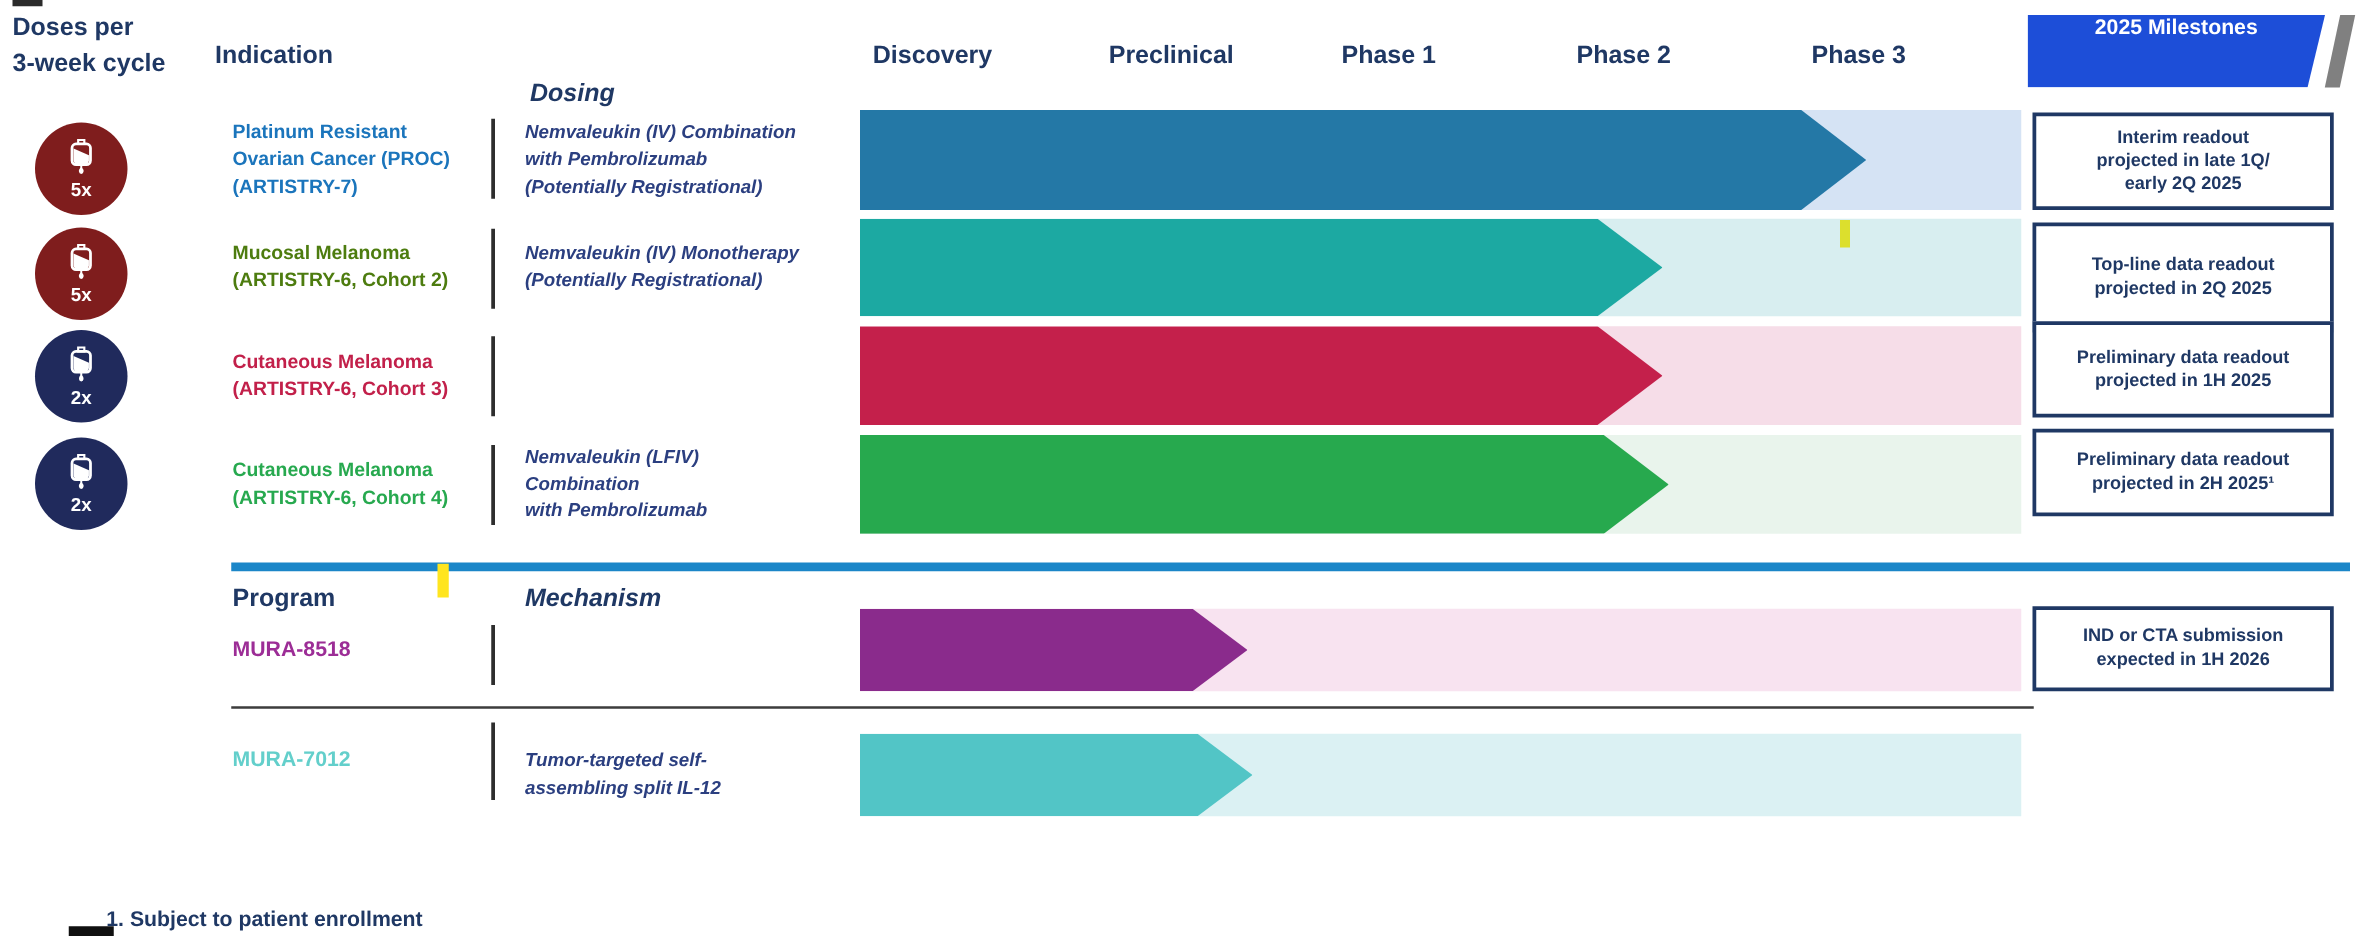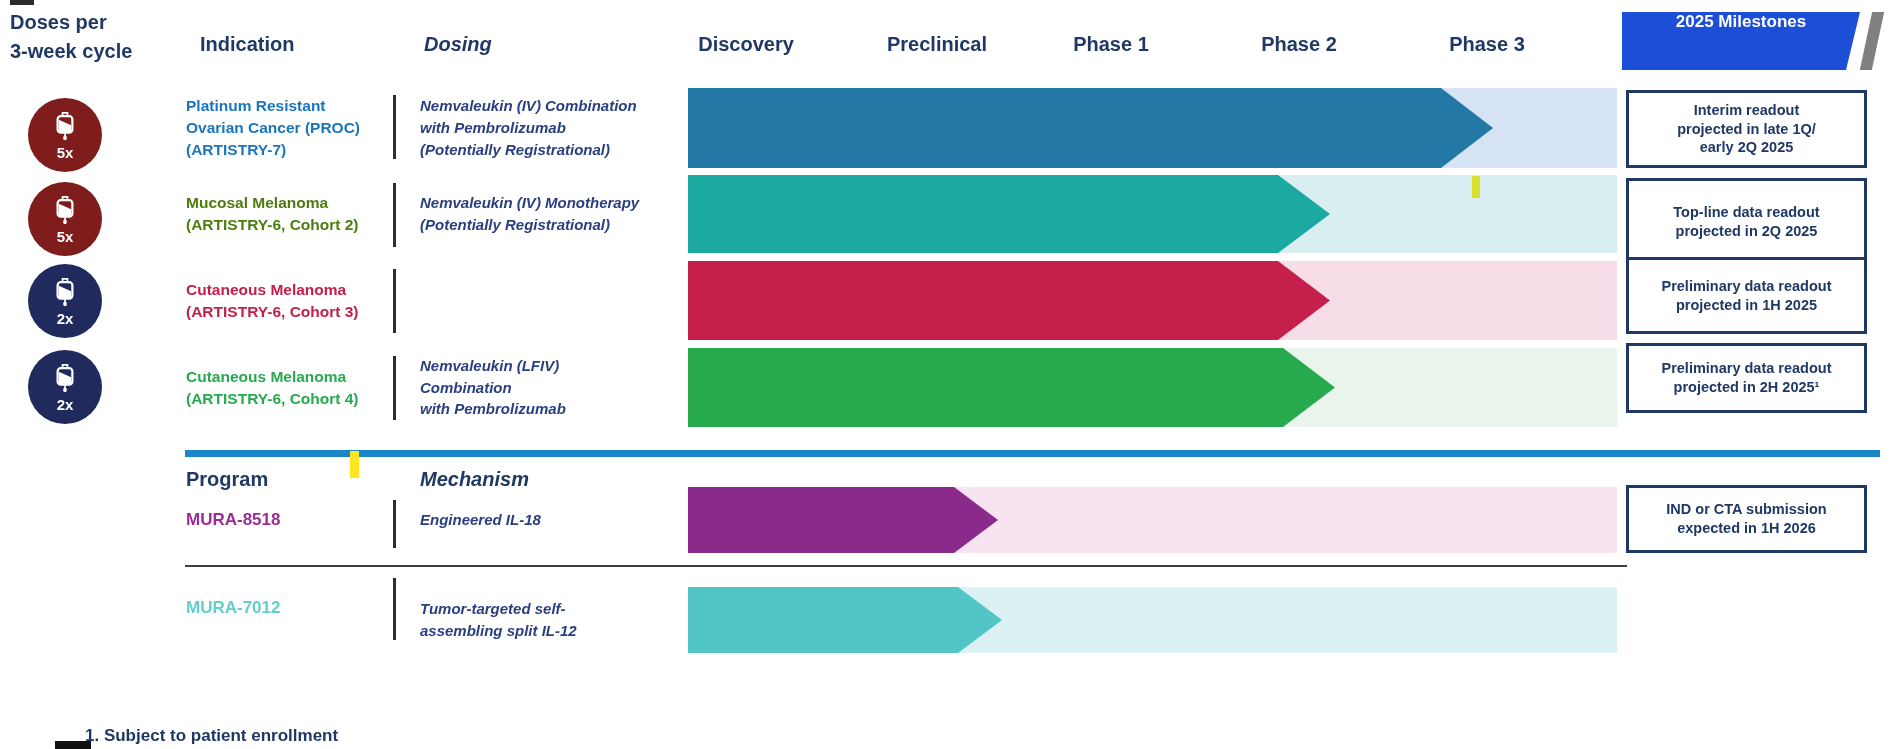--- a/index.html
+++ b/index.html
@@ -4,22 +4,22 @@
 <style>
   html,body{margin:0;padding:0;background:#fff;}
   .stage{position:relative;width:1891px;height:749px;background:#ffffff;overflow:hidden;
          font-family:"Liberation Sans",sans-serif;color:#1F3864;}
   .abs{position:absolute;}
   .pre{white-space:pre-line;}
 
   
   .doses-head{left:10px;top:8px;width:170px;font-size:20px;font-weight:700;line-height:1.45;color:#1F3864;}
   .col-head{top:33px;font-size:20px;font-weight:700;color:#1F3864;}
-  .ind-head{left:200px;}
-  .dos-head{left:424px;font-style:italic;}
+  .ind-head{left:172px;}
+  .dos-head{left:424px;font-style:italic;margin-top:31px;}
   .phase-head{top:33px;width:190px;text-align:center;font-size:20px;font-weight:700;color:#1F3864;}
   .ph0{left:651px;} .ph1{left:842px;} .ph2{left:1016px;} .ph3{left:1204px;} .ph4{left:1392px;}
 
   .banner{left:1622px;top:12px;width:238px;height:58px;background:#1d4ed8;color:#fff;
           display:flex;align-items:flex-start;justify-content:center;font-size:17px;font-weight:700;
           clip-path:polygon(0 0,100% 0,calc(100% - 14px) 100%,0 100%);}
   .banner-stripe{left:1866px;top:12px;width:12px;height:58px;background:#808080;transform:skewX(-12deg);}
 
   
   .badge{left:28px;width:74px;height:74px;border-radius:50%;display:flex;flex-direction:column;
@@ -182,21 +182,20 @@
   <div class="abs mbox m3 pre">Preliminary data readout
 projected in 2H 2025¹</div>
 
   <div class="abs blue-divider"></div>
   <div class="abs yellow2"></div>
   <div class="abs prog-head">Program</div>
   <div class="abs mech-head">Mechanism</div>
 
   <div class="abs prog-name n0">MURA-8518</div>
   <div class="abs tick t4"></div>
-  <div class="abs mech me0 pre">Engineered IL-18</div>
   <div class="abs track k4"></div>
   <div class="abs arrow a4"></div>
   <div class="abs mbox m4 pre">IND or CTA submission
 expected in 1H 2026</div>
 
   <div class="abs black-divider"></div>
 
   <div class="abs prog-name n1">MURA-7012</div>
   <div class="abs tick t5"></div>
   <div class="abs mech me1 pre">Tumor-targeted self-

